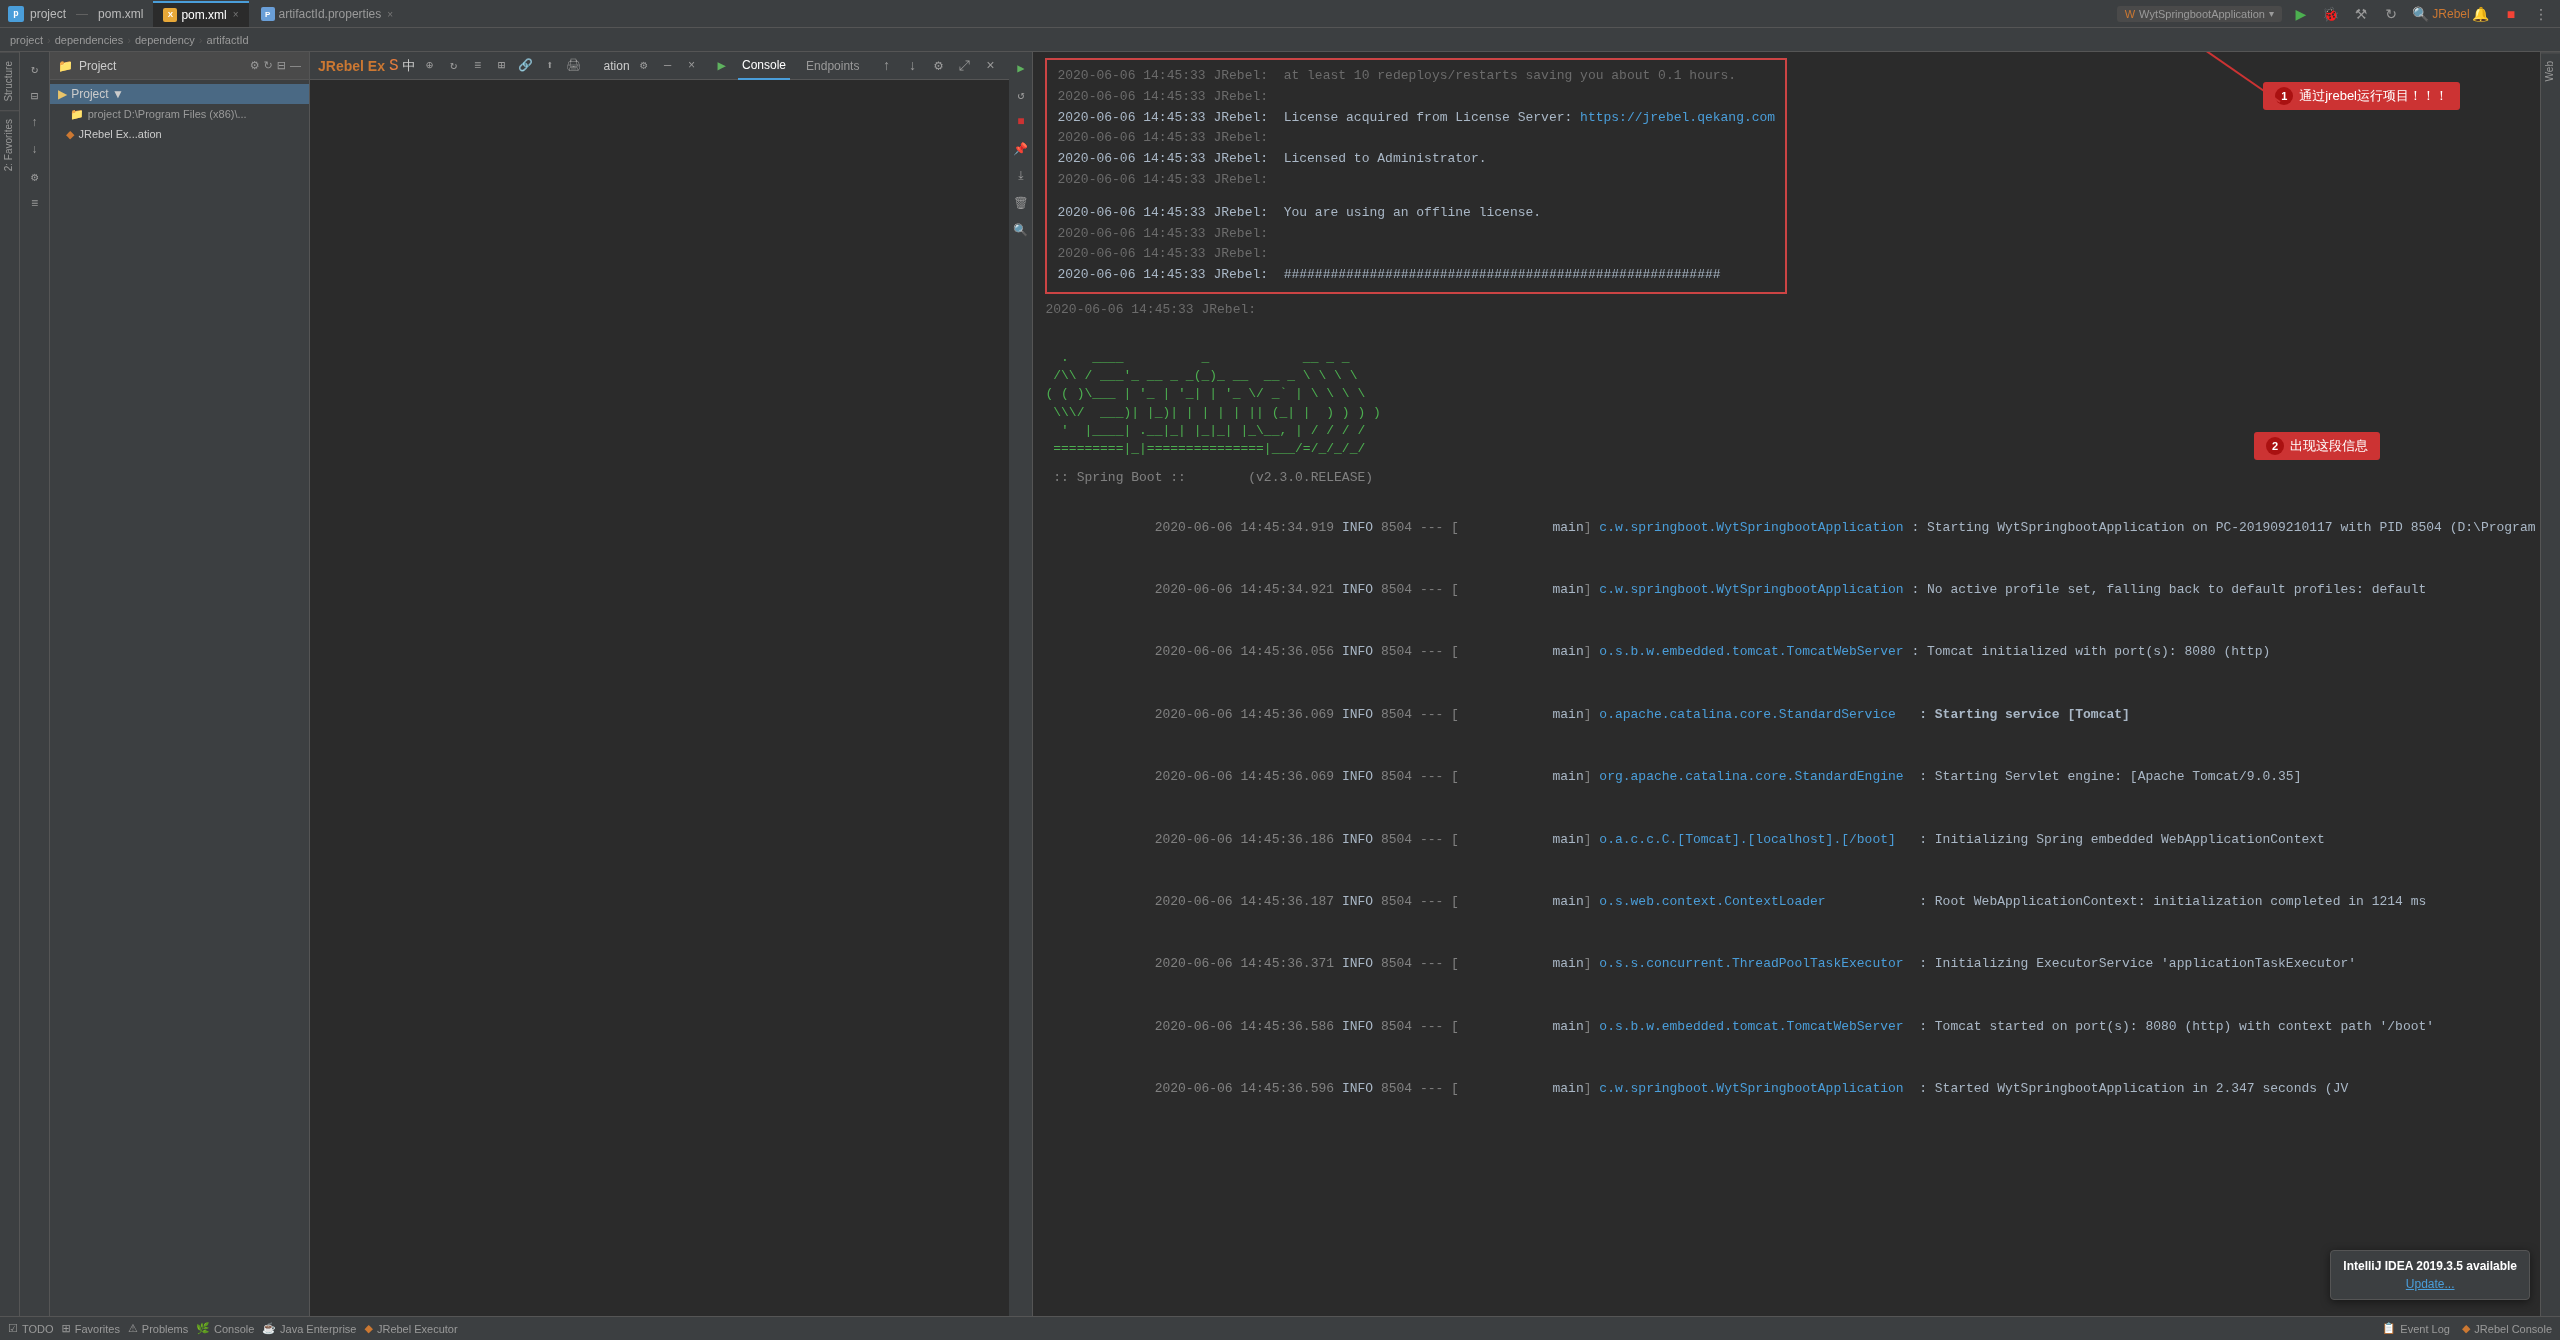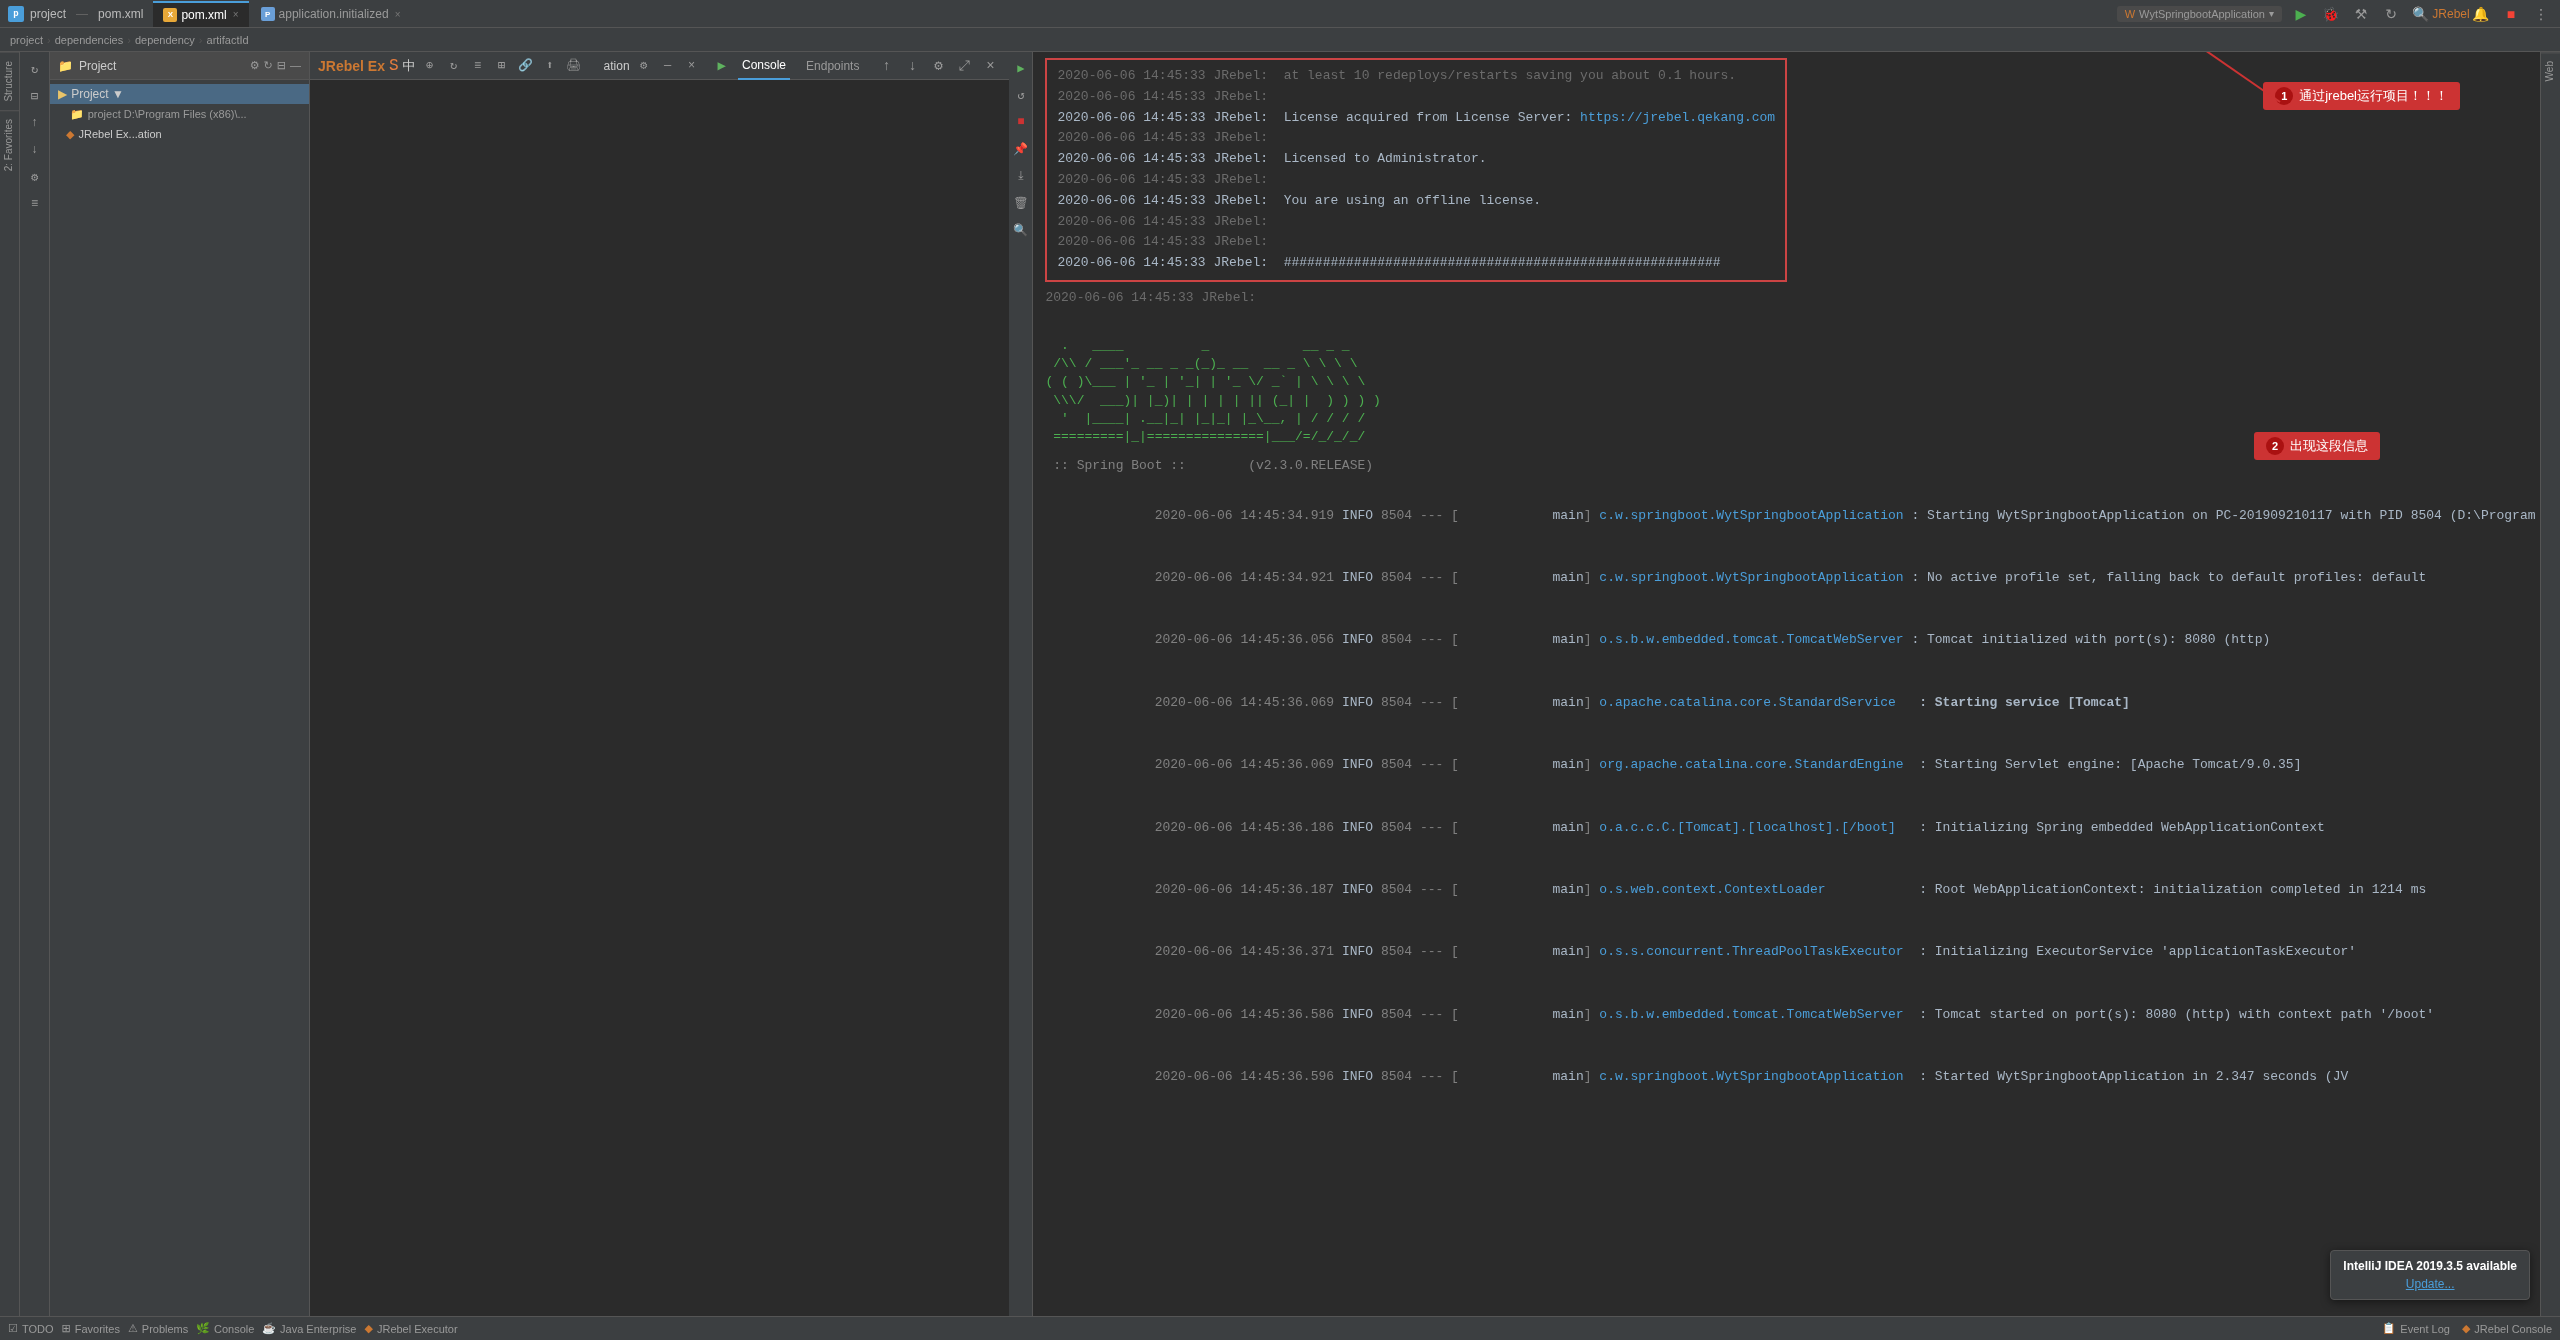--- a/index.html
+++ b/index.html
@@ -363,21 +363,21 @@
       <span class="title-text">pom.xml</span>
     </div>
     <div class="title-bar-tabs">
       <div class="tab active">
         <span class="tab-xml-icon">X</span>
         <span>pom.xml</span>
         <span class="tab-close">×</span>
       </div>
       <div class="tab">
         <span class="tab-xml-icon" style="background:#6a9fd8;">P</span>
-        <span>application.initialized</span>
+        <span>artifactId.properties</span>
         <span class="tab-close">×</span>
       </div>
     </div>
     <div class="title-bar-right">
       <div class="run-config">
         <span style="color:#cc7832; font-size:11px;">W</span>
         <span>WytSpringbootApplication</span>
         <span style="font-size:10px;">▾</span>
       </div>
       <span class="icon-btn green" title="Run">▶</span>
@@ -494,21 +494,21 @@
         <div class="console-scroll-area">
 
           
           <div style="border: 2px solid #cc4444; padding: 6px 10px; margin-bottom: 6px; display:inline-block; min-width: 700px;">
             <span class="line dim">2020-06-06 14:45:33 JRebel:  at least 10 redeploys/restarts saving you about 0.1 hours.</span>
             <span class="line dim">2020-06-06 14:45:33 JRebel:</span>
             <span class="line" style="color:#a9b7c6;">2020-06-06 14:45:33 JRebel:  License acquired from License Server: <span class="blue-link">https://jrebel.qekang.com</span></span>
             <span class="line dim">2020-06-06 14:45:33 JRebel:</span>
             <span class="line" style="color:#a9b7c6;">2020-06-06 14:45:33 JRebel:  Licensed to Administrator.</span>
             <span class="line dim">2020-06-06 14:45:33 JRebel:</span>
-            <span class="line" style="color:#a9b7c6;">2020-06-06 14:45:33 JRebel:  You are using an offline license.</span>
+            <span class="line" style="color:#a9b7c6;margin-top:12px;">2020-06-06 14:45:33 JRebel:  You are using an offline license.</span>
             <span class="line dim">2020-06-06 14:45:33 JRebel:</span>
             <span class="line dim">2020-06-06 14:45:33 JRebel:</span>
             <span class="line hash-line">2020-06-06 14:45:33 JRebel:  ########################################################</span>
           </div>
 
           
           <div style="position:absolute; top:30px; right:80px; display:flex; align-items:center; gap:6px; pointer-events:none;">
 
             <svg width="200" height="120" style="position:absolute; right:160px; top:-80px;">
               <defs>

